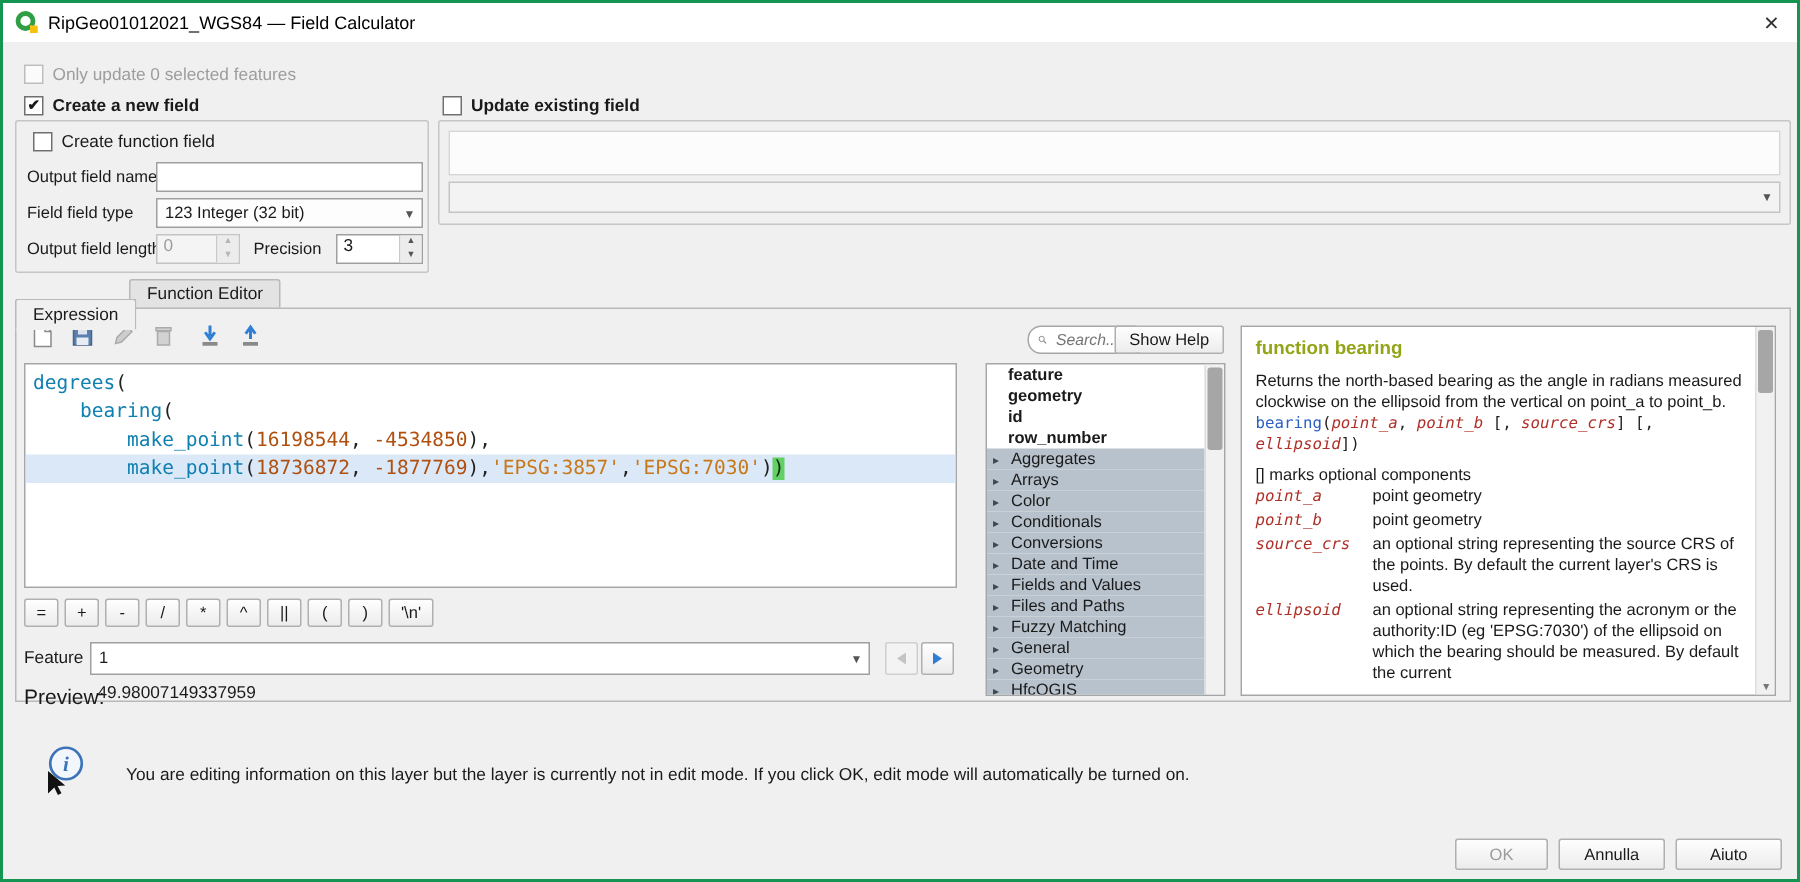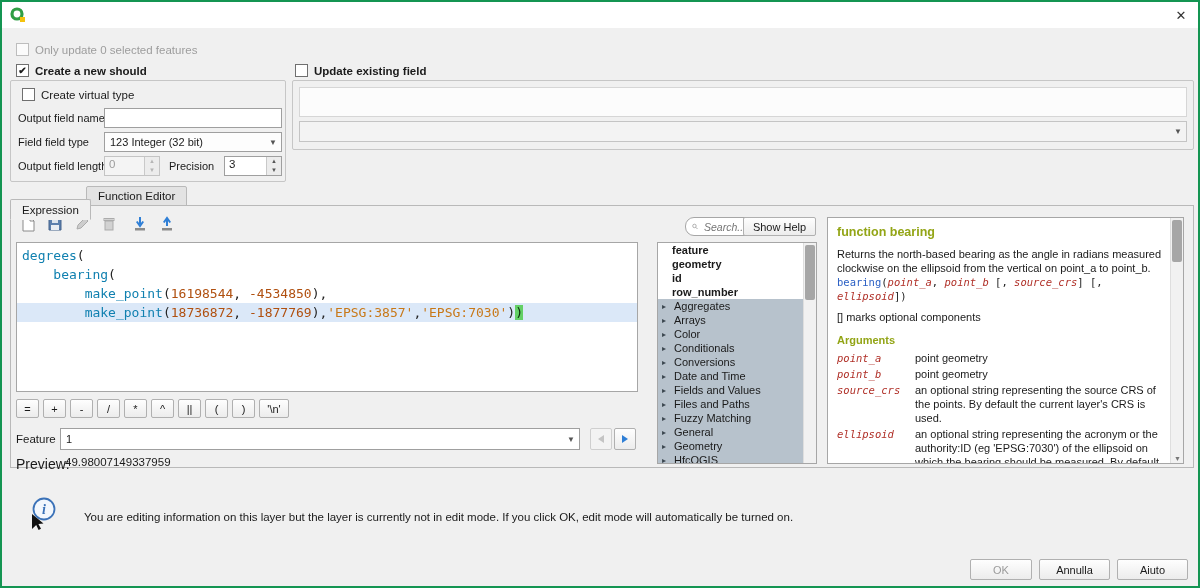--- a/index.html
+++ b/index.html
@@ -85,45 +85,46 @@
 
   <div class="abs titlebar">
     <span class="abs" style="left:8px;top:5px;">
       <svg width="16" height="16" viewBox="0 0 16 16">
         <rect width="16" height="16" fill="#ffffff"></rect>
         <circle cx="7" cy="7" r="5" fill="none" stroke="#2f9e44" stroke-width="3.2"></circle>
         <path d="M9.5 9.5 L15 15 L15 10.8 L13.2 10.8 Z" fill="#f4c20d"></path>
         <rect x="10" y="10" width="5" height="5" fill="#f4c20d"></rect>
       </svg>
     </span>
+    <span class="abs title-text">RipGeo01012021_WGS84 — Field Calculator</span>
     <span class="abs close-btn">✕</span>
   </div>
 
   <div class="abs cb dis" style="left:14px;top:41px;">
     <span class="box"></span>
     <span>Only update 0 selected features</span>
   </div>
 
   <div class="abs cb bold" style="left:14px;top:62px;">
     <span class="box">
         <span>✔</span>
       </span>
-    <span>Create a new should</span>
+    <span>Create a new field</span>
   </div>
 
   <div class="abs cb bold" style="left:293px;top:62px;">
     <span class="box"></span>
     <span>Update existing field</span>
   </div>
 
   <div class="abs groupbox" style="left:8px;top:78px;width:276px;height:102px;"></div>
 
   <div class="abs cb" style="left:20px;top:86px;">
     <span class="box"></span>
-    <span>Create virtual type</span>
+    <span>Create function field</span>
   </div>
 
   <span class="abs flabel" style="left:16px;top:110px;">Output field name</span>
   <input class="abs input" style="left: 102px; top: 106px; width: 178px; height: 20px;">
 
   <span class="abs flabel" style="left:16px;top:134px;">Field field type</span>
   <div class="abs combo" style="left:102px;top:130px;width:178px;height:20px;">
     <span>123 Integer (32 bit)</span>
     <span class="car">▼</span>
   </div>
@@ -309,21 +310,20 @@
       <span class="sthumb" style="top:2px;height:55px;"></span>
     </div>
   </div>
 
   <div class="abs helppanel" style="left:825px;top:215px;width:357px;height:247px;z-index:2;">
     <div class="help-inner">
       <div class="h-title">function bearing</div>
       <div>Returns the north-based bearing as the angle in radians measured clockwise on the ellipsoid from the vertical on point_a to point_b.</div>
       <div class="syn"><span class="s-fn">bearing</span><span class="s-pl">(</span><span class="s-arg">point_a</span><span class="s-pl">, </span><span class="s-arg">point_b</span><span class="s-pl"> [, </span><span class="s-arg">source_crs</span><span class="s-pl">] [, </span><span class="s-arg">ellipsoid</span><span class="s-pl">])</span></div>
       <div style="margin-top:7px;">[] marks optional components</div>
-      <div class="h-sec">Arguments</div>
       <div class="arg-row">
         <span class="arg-name">point_a</span>
         <span class="arg-desc">point geometry</span>
       </div>
       <div class="arg-row">
         <span class="arg-name">point_b</span>
         <span class="arg-desc">point geometry</span>
       </div>
       <div class="arg-row">
         <span class="arg-name">source_crs</span>

